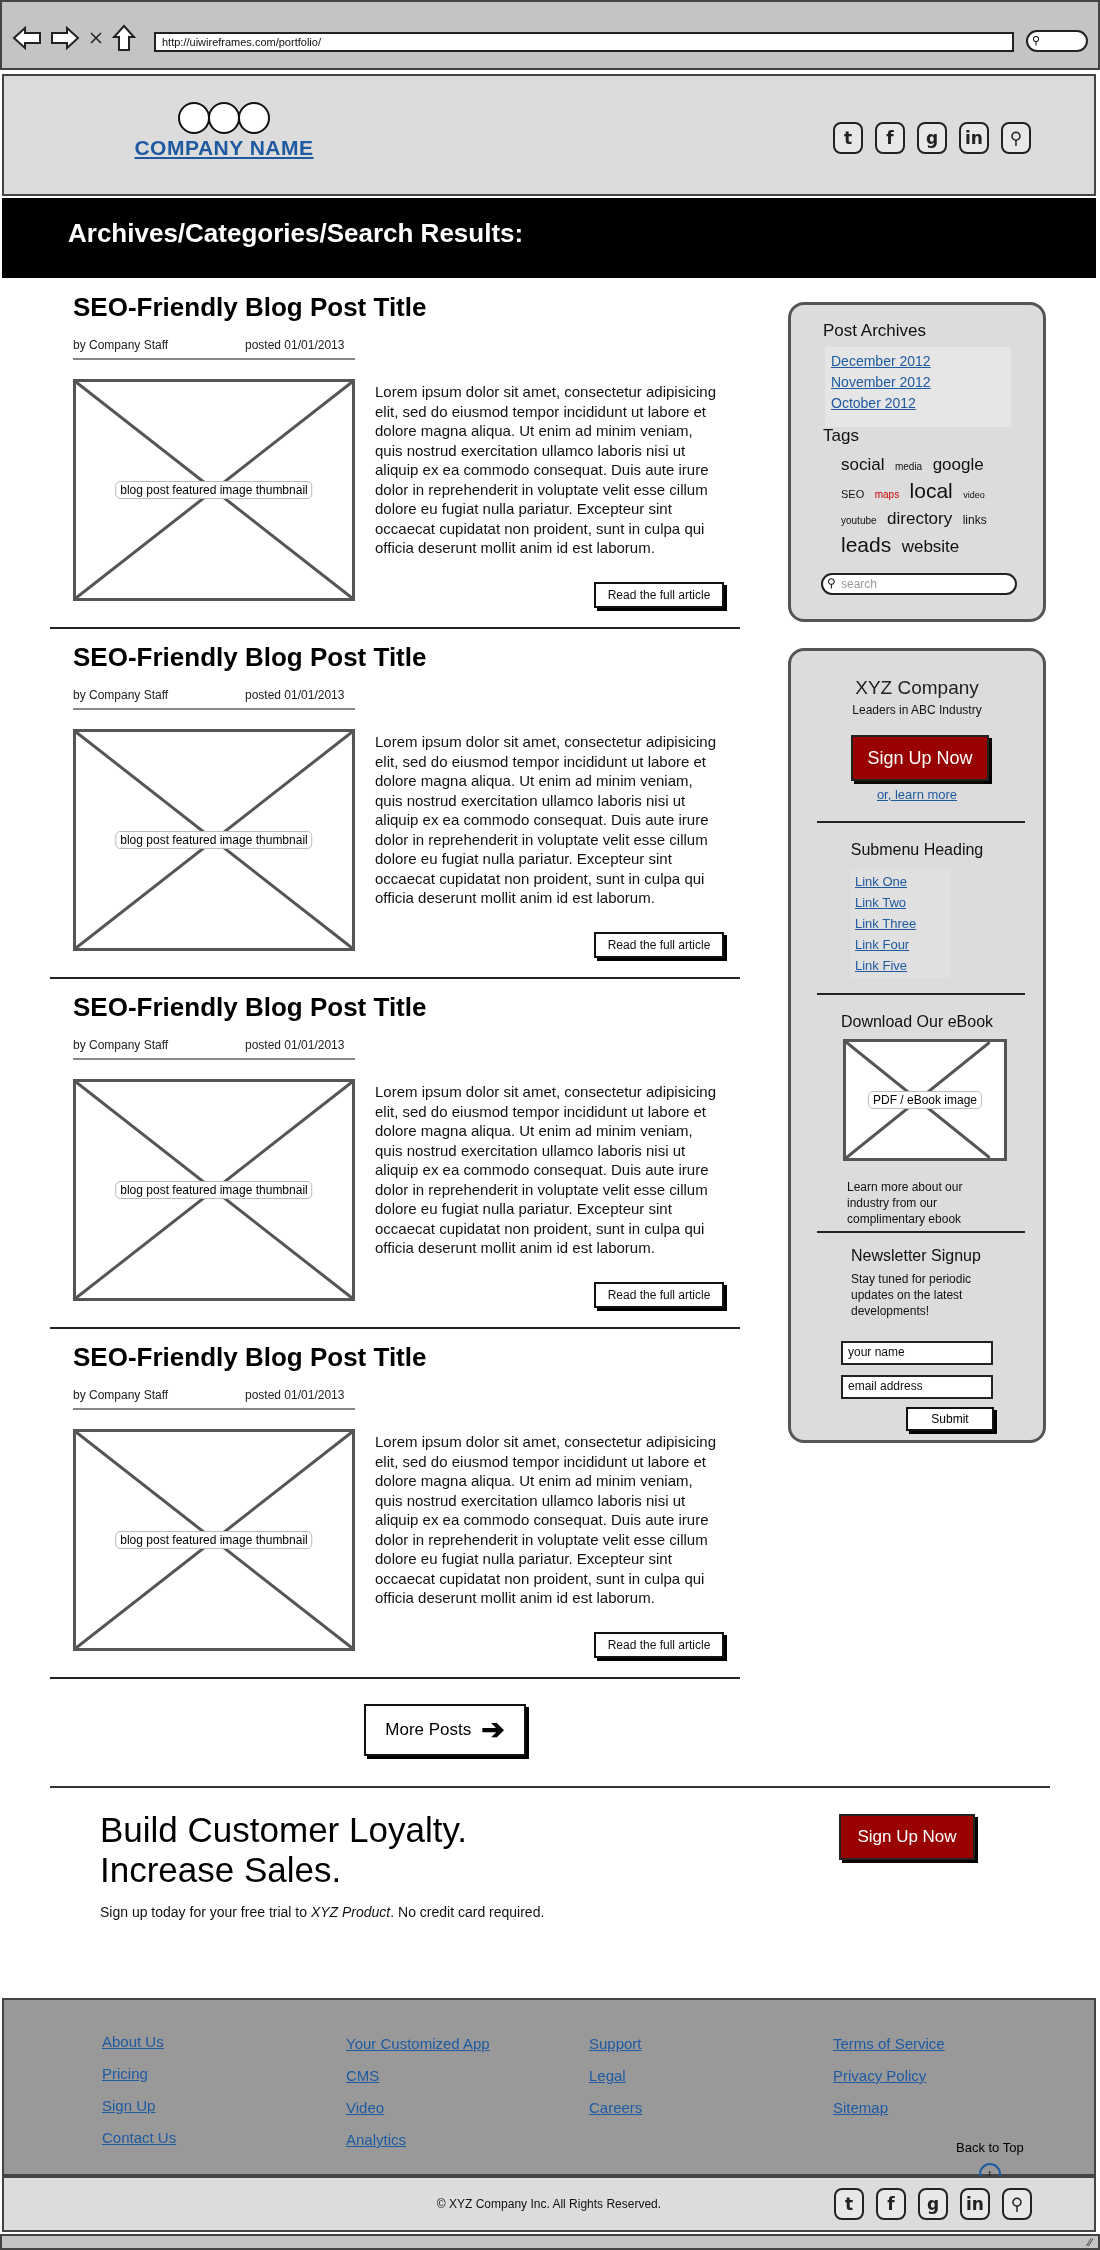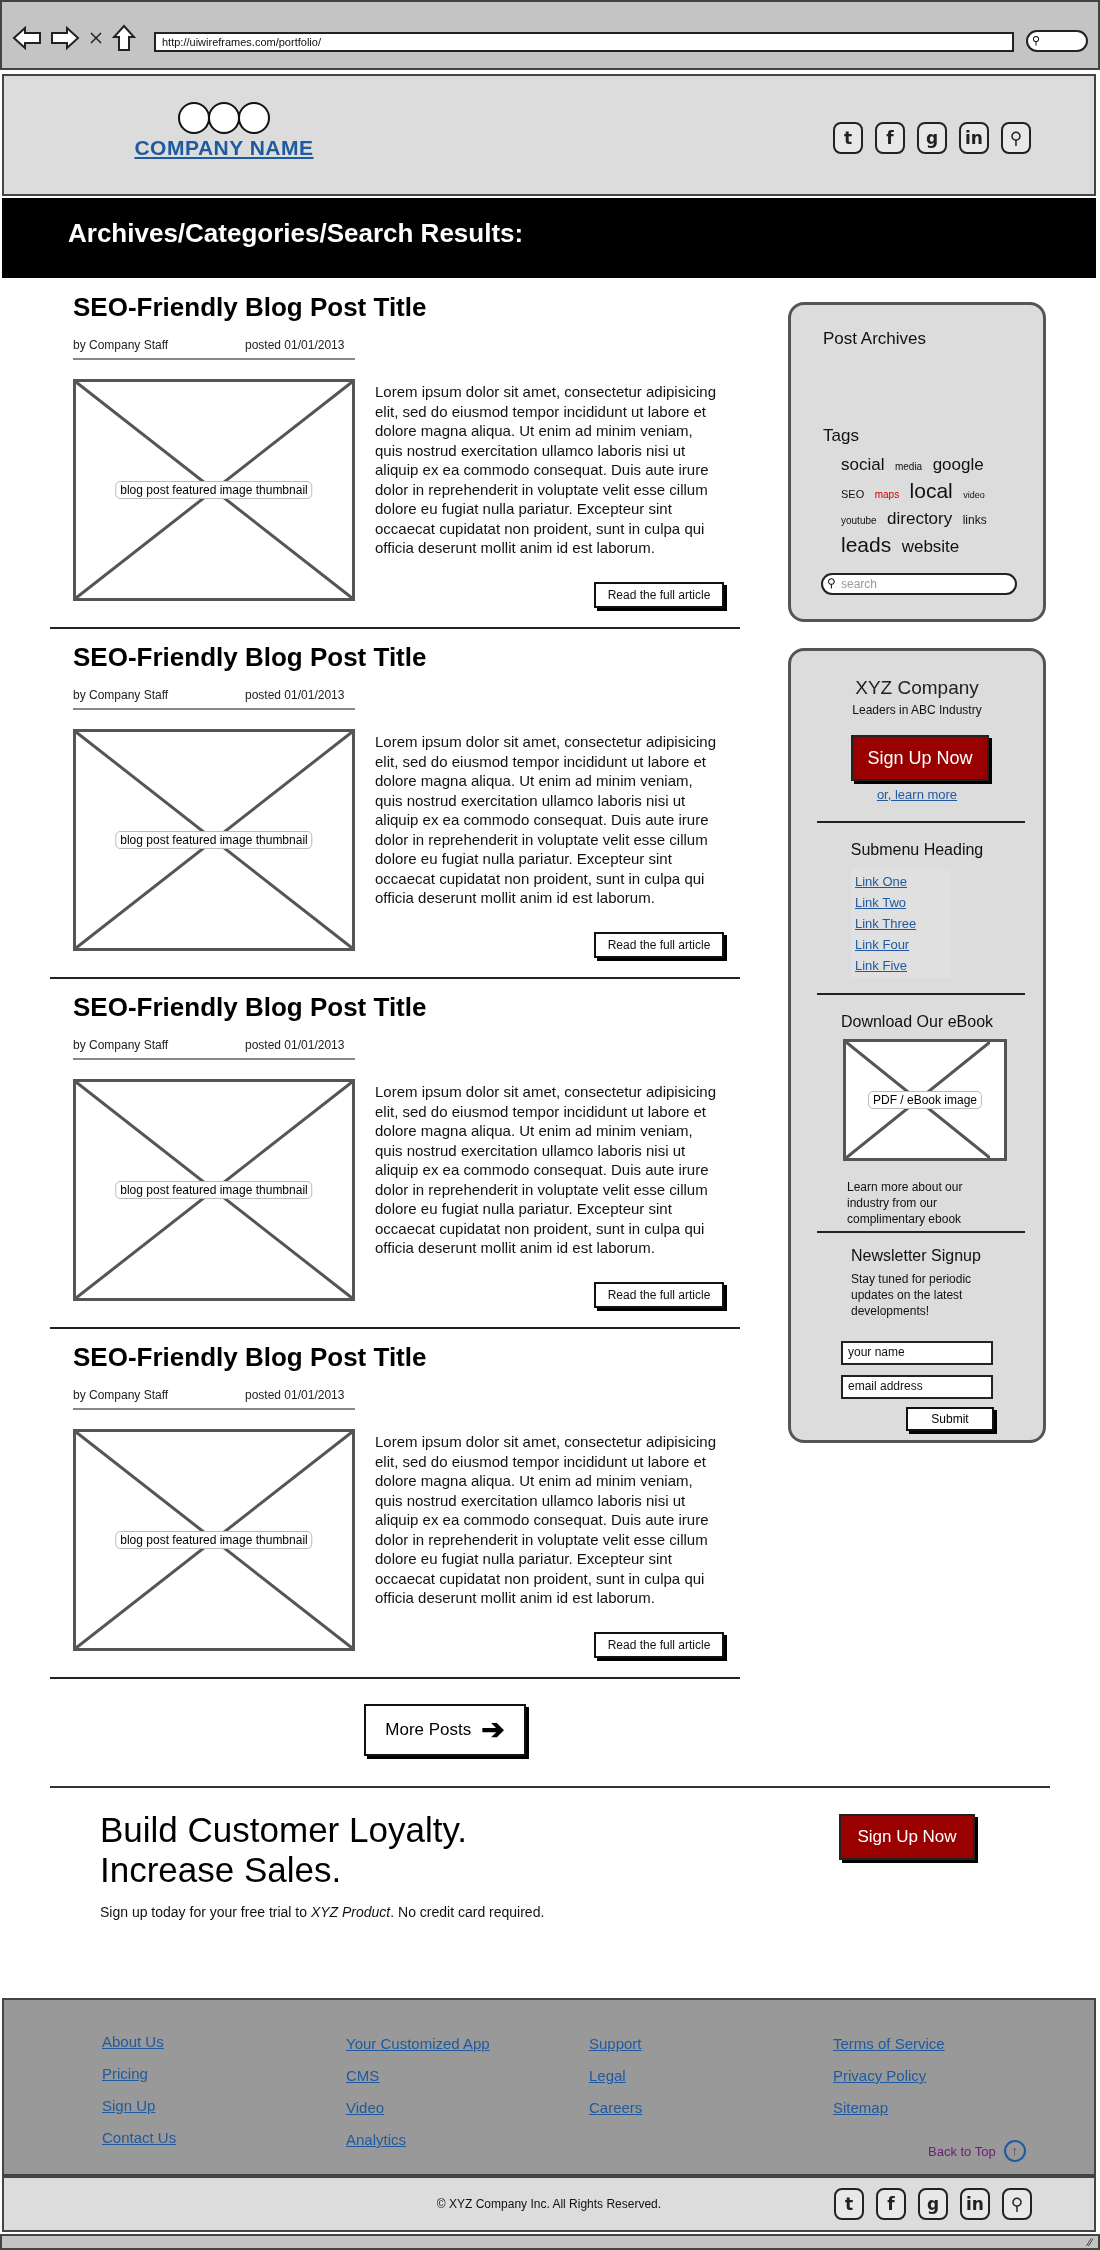--- a/index.html
+++ b/index.html
@@ -69,21 +69,21 @@
   .submenu-list { position: absolute; left: 60px; top: 218px; width: 100px; background: #e0e0e0; padding: 2px 4px; }
   .submenu-list a { display: block; font-size: 13px; line-height: 21px; }
   .ebook-img { position: absolute; left: 52px; top: 388px; width: 164px; height: 122px; border: 3px solid #555; background: #fff; }
   .form-input { position: absolute; left: 50px; width: 152px; height: 24px; background: #fff; border: 2px solid #222; font-size: 12px; padding: 2px 5px; color: #111; }
   .submit-btn { position: absolute; left: 115px; width: 88px; height: 24px; background: #fff; border: 2px solid #111; box-shadow: 3px 3px 0 #000; font-size: 12px; text-align: center; line-height: 20px; }
 
   
   .footer { position: absolute; left: 2px; top: 1998px; width: 1094px; height: 178px; background: #999999; border: 2px solid #444; }
   .fcol { position: absolute; top: 26px; }
   .fcol a { display: block; font-size: 15px; line-height: 32px; }
-  .back-top { position: absolute; left: 924px; top: 140px; font-size: 13px; color: #701a75; display: flex; align-items: center; gap: 8px; }
+  .back-top { position: absolute; left: 952px; top: 140px; font-size: 13px; color: #000000; display: flex; align-items: center; gap: 8px; flex-direction: column; }
   .back-top .circ { width: 22px; height: 22px; border: 2px solid #1f5aa0; border-radius: 50%; text-align: center; line-height: 18px; font-size: 13px; font-weight: bold; }
   .copyright-bar { position: absolute; left: 2px; top: 2176px; width: 1094px; height: 56px; background: #dcdcdc; border: 2px solid #444; }
   .copyright { position: absolute; left: 0; width: 100%; top: 19px; text-align: center; font-size: 12px; color: #111; }
   .footer-social { left: 830px; top: 10px; }
   .statusbar { position: absolute; left: 0; top: 2234px; width: 1100px; height: 16px; background: #c4c4c4; border: 2px solid #444; }
   .resize-grip { position: absolute; right: 6px; top: 0px; font-size: 11px; color: #222; }
 </style>
 </head>
 <body>
 
@@ -205,21 +205,26 @@
 <div class="wide-rule"></div>
 
 <div class="cta-title">
   <div>Build Customer Loyalty.</div>
   <div>Increase Sales.</div>
 </div>
 <div class="cta-sub"><span>Sign up today for your free trial to </span><em>XYZ Product</em><span>. No credit card required.</span></div>
 <div class="cta-btn">Sign Up Now</div>
 
 <div class="side-box archives-box">
-  <div class="side-h" style="position:absolute; left:32px; top:24px;">Post Archives</div>
+  <div class="side-h" style="position:absolute; left:32px; top:16px;">Post Archives</div>
+  <div class="archive-list">
+    <a>December 2012</a>
+    <a>November 2012</a>
+    <a>October 2012</a>
+  </div>
   <div class="side-h" style="position:absolute; left:32px; top:121px;">Tags</div>
   <div class="tag-cloud">
     <span style="font-size:17px">social</span>
     <span style="font-size:10px">media</span>
     <span style="font-size:17px">google</span><br>
     <span style="font-size:11px">SEO</span>
     <span style="font-size:10px; color:#cc0000">maps</span>
     <span style="font-size:21px">local</span>
     <span style="font-size:9px">video</span><br>
     <span style="font-size:10px">youtube</span>

